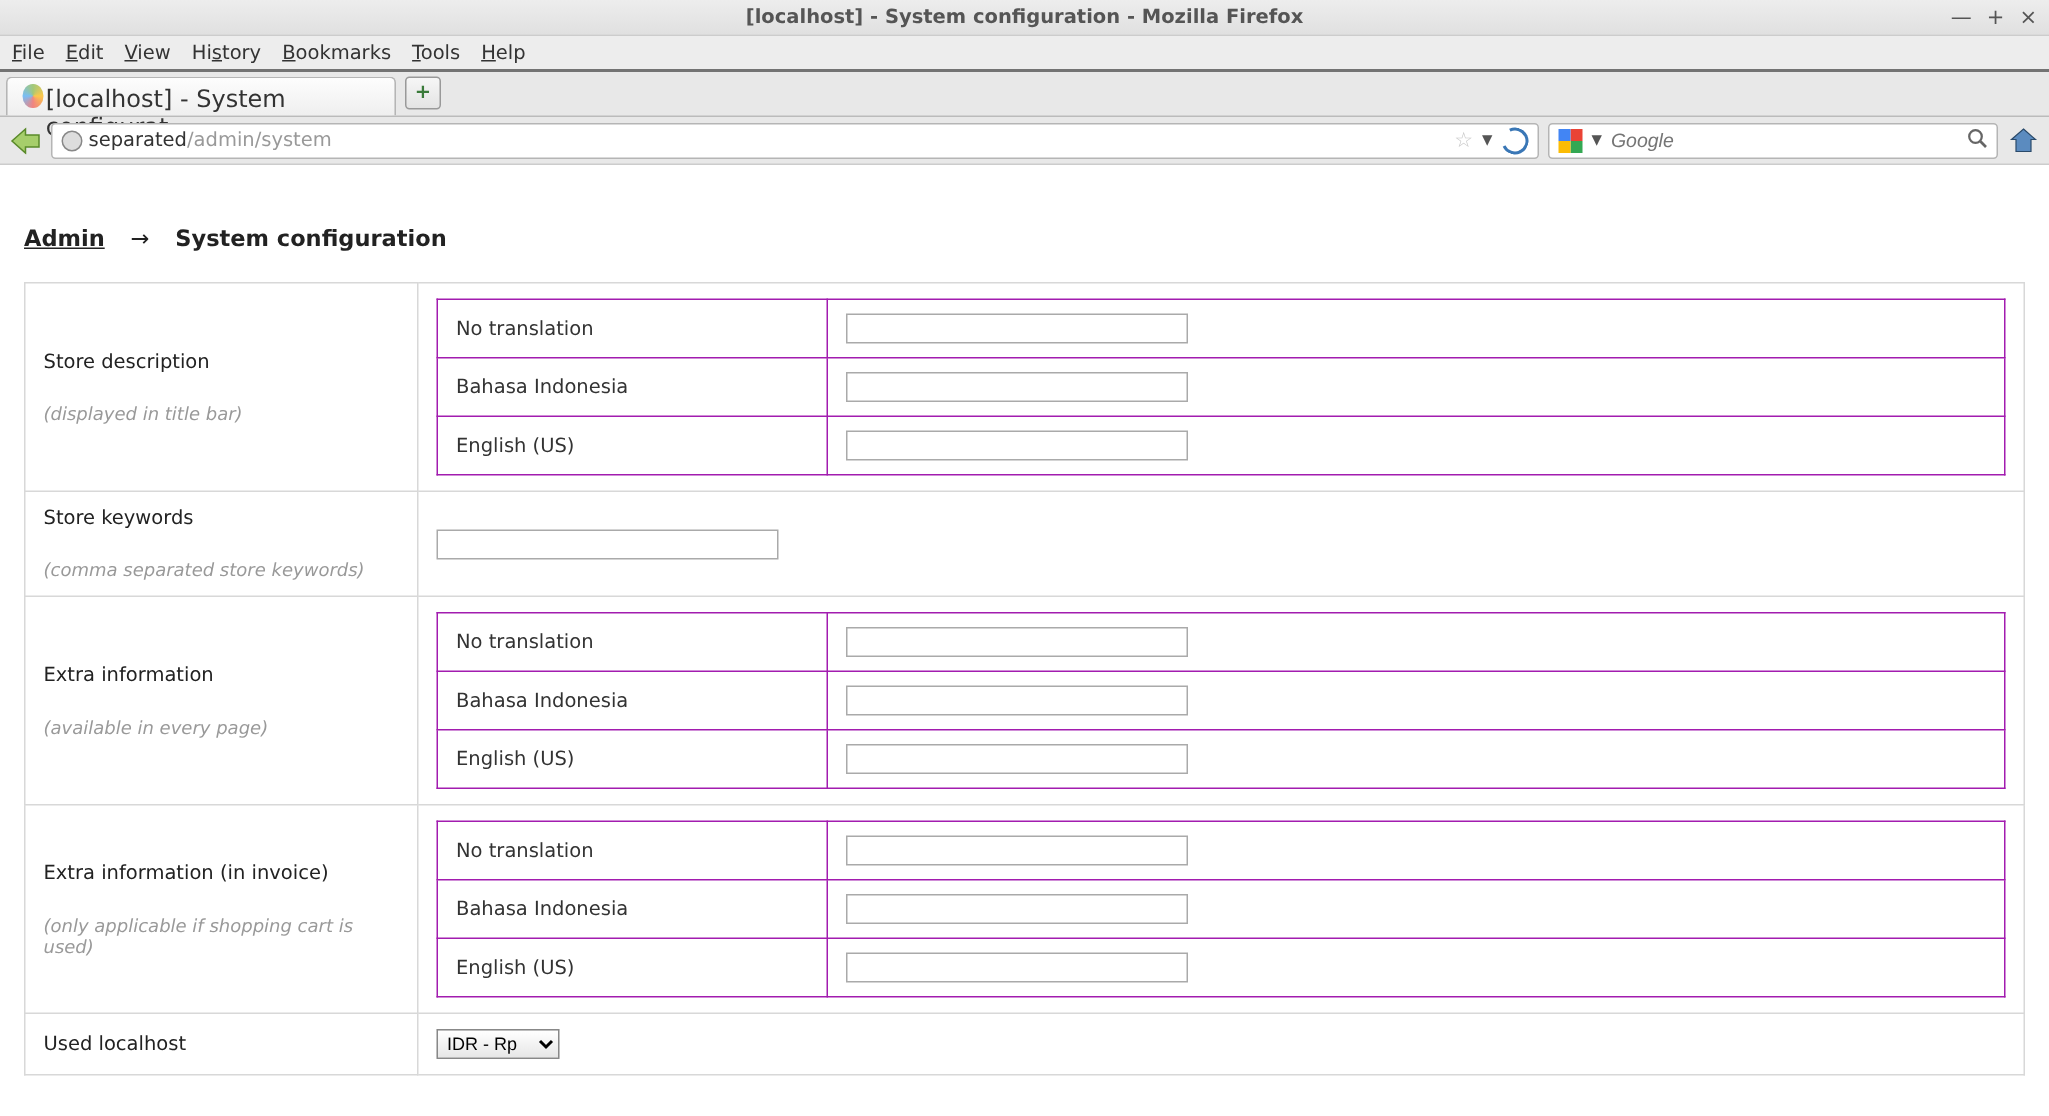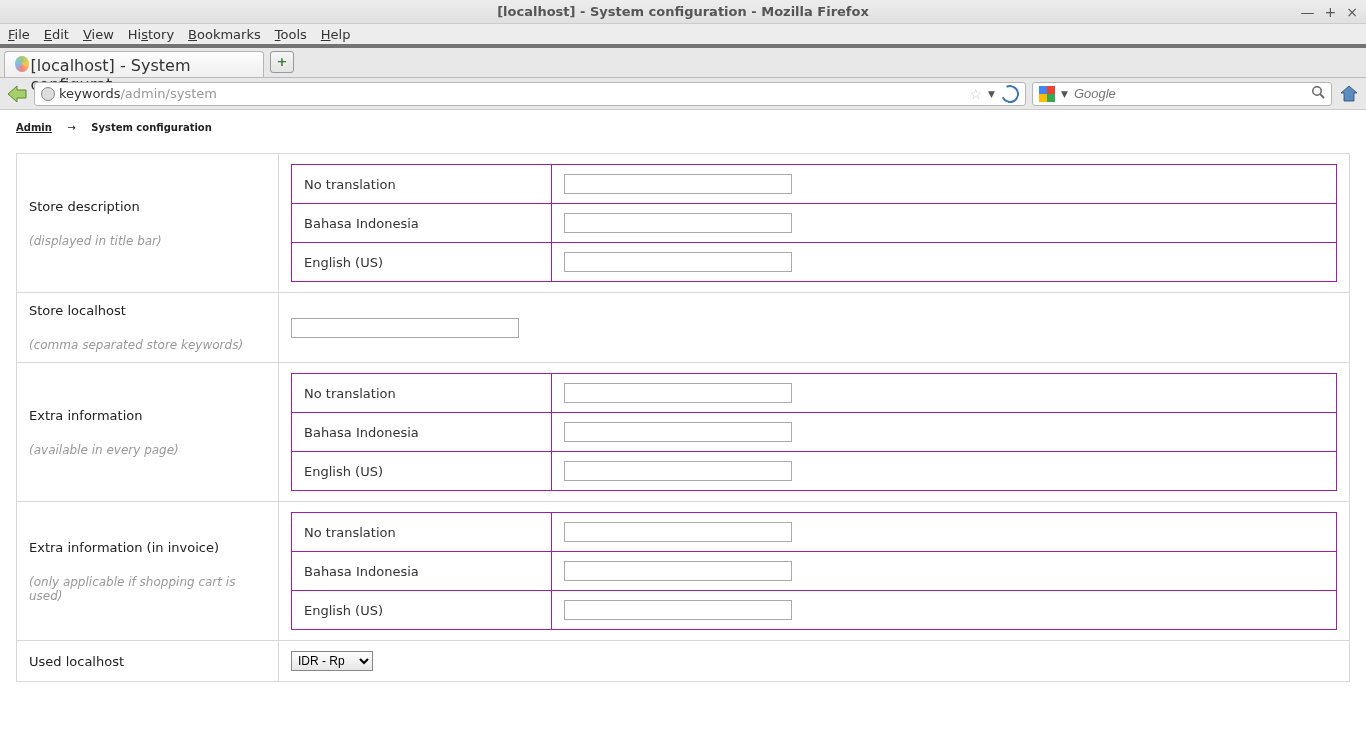--- a/index.html
+++ b/index.html
@@ -26,21 +26,21 @@
   position: absolute; right: 8px; display: flex; gap: 10px; color: #555;
 }
 .window-controls span { cursor: pointer; font-size: 14px; }
 .menubar {
   height: 24px;
   background: #ededed;
   display: flex;
   align-items: center;
   padding: 0 8px;
   gap: 14px;
-  border-bottom: 4px solid #737373;
+  border-bottom: 2px solid #737373;
 }
 .menu-item { color: #333; cursor: pointer; }
 .menu-item .ul { text-decoration: underline; }
 .tabbar {
   height: 30px;
   background: #e8e8e8;
   display: flex;
   align-items: flex-end;
   padding: 0 4px;
   border-bottom: 1px solid #bbb;
@@ -142,21 +142,21 @@
   height: calc(744px - 24px - 24px - 30px - 32px);
   overflow-y: scroll;
   padding: 12px 16px;
   position: relative;
 }
 
 .viewport::-webkit-scrollbar { width: 14px; }
 .viewport::-webkit-scrollbar-track { background: #f1f1f1; }
 .viewport::-webkit-scrollbar-thumb { background: #c4c4c4; border-radius: 3px; }
 .breadcrumb {
-  font-size: 10px; font-weight: bold; margin-bottom: 20px; color: #222;
+  font-size: 15px; font-weight: bold; margin-bottom: 20px; color: #222; margin-top: 28px;
 }
 .breadcrumb a { color: #222; text-decoration: underline; }
 .breadcrumb .arrow { margin: 0 12px; font-weight: normal; }
 .config-table {
   width: 100%;
   border-collapse: collapse;
   border: 1px solid #d8d8d8;
 }
 .config-table > tbody > tr > td {
   border: 1px solid #d8d8d8;
@@ -215,21 +215,21 @@
 
 <div class="navbar">
   <span class="nav-back">
     <svg width="20" height="18" viewBox="0 0 20 18">
       <polygon points="10,1 1,9 10,17 10,13 19,13 19,5 10,5" fill="#a6ce6b" stroke="#5a8a2a" stroke-width="1"></polygon>
     </svg>
   </span>
   <div class="urlbar">
     <span class="url-globe"></span>
     <span class="url-text">
-      <span>keywords</span><span class="gray">/admin/system</span>
+      <span>separated</span><span class="gray">/admin/system</span>
     </span>
     <span class="url-star">☆</span>
     <span class="url-dropdown">▼</span>
     <span class="url-reload"></span>
   </div>
   <div class="searchbar">
     <span class="search-engine"></span>
     <span class="search-drop">▼</span>
     <input class="search-input" placeholder="Google" style="">
     <span class="search-mag">
@@ -276,21 +276,21 @@
                   <td>English (US)</td>
                   <td><input class="text-input" style=""></td>
                 </tr>
           </tbody>
             </table>
         </td>
       </tr>
 
       <tr>
         <td class="label-cell">
-          <span>Store localhost</span>
+          <span>Store keywords</span>
           <span class="hint">(comma separated store keywords)</span>
         </td>
         <td>
           <input class="text-input text-input-short" style="">
         </td>
       </tr>
 
       <tr>
         <td class="label-cell">
           <span>Extra information</span>

